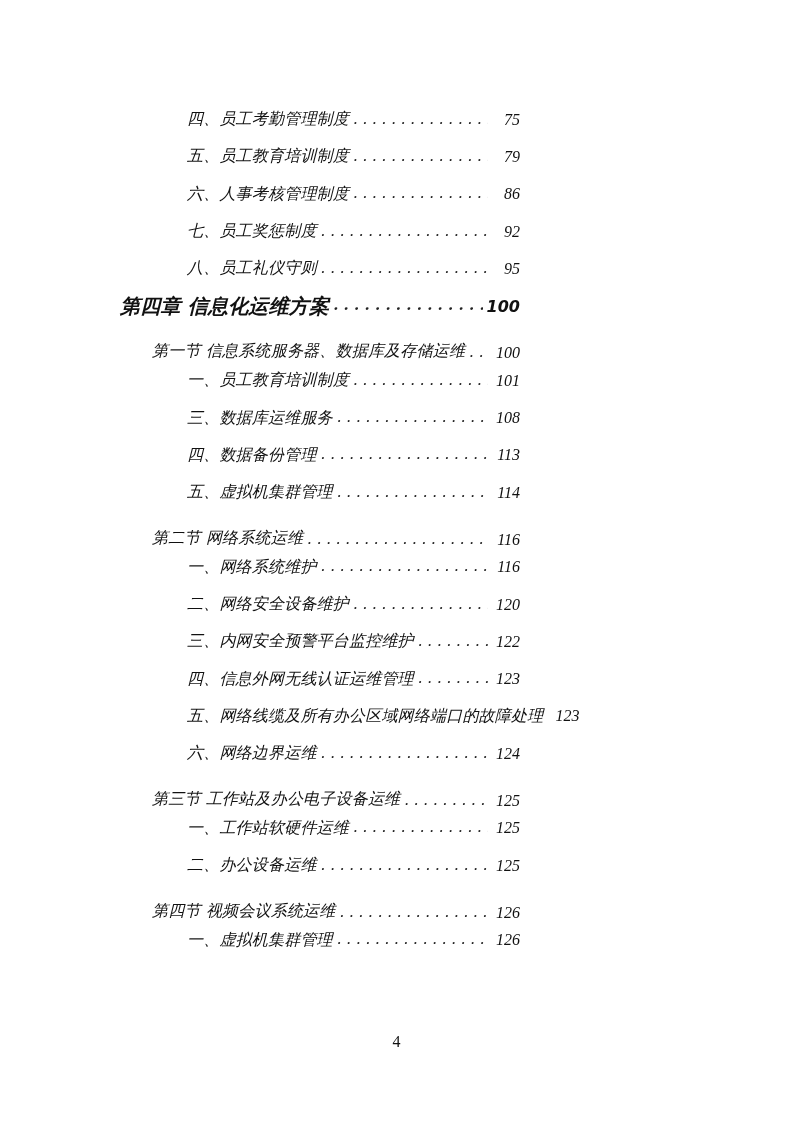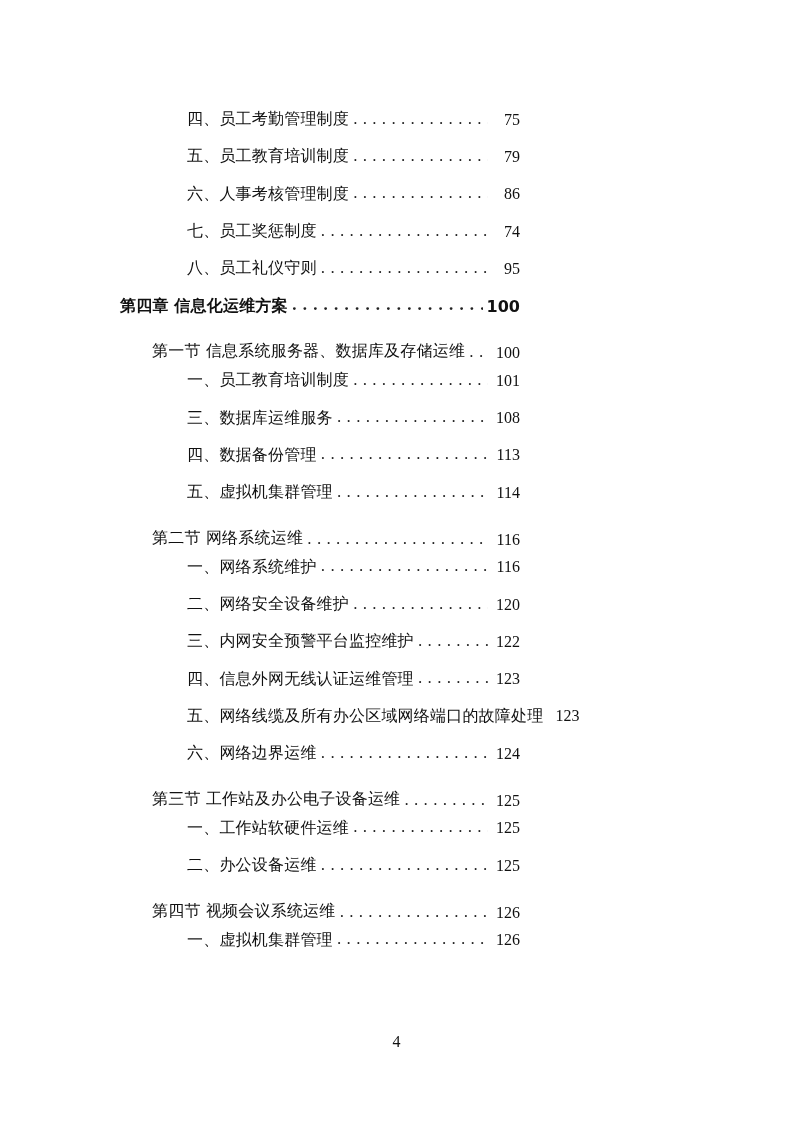--- a/index.html
+++ b/index.html
@@ -1,32 +1,32 @@
 <!DOCTYPE html>
 <html><head>
 <meta charset="utf-8">
 <style>
   html, body { margin: 0; padding: 0; background: #ffffff; }
   body { width: 793px; height: 1122px; position: relative; overflow: hidden;
          font-family: "DejaVu Serif", "Liberation Serif", serif; color: #111; }
-  .toc { position: absolute; left: 0; top: 101px; width: 640px; }
+  .toc { position: absolute; left: 0; top: 101px; width: 640px; font-style: italic; }
   .row { position: relative; height: 37.3px; display: flex; align-items: center; }
   .row .inner { position: absolute; right: 120px; display: flex; align-items: center;
                 height: 37.3px; }
   .lvl1 .inner { left: 120px; }
   .lvl2 .inner { left: 152px; align-items: flex-end; }
   .lvl3 .inner { left: 187px; }
   .title { font-size: 16px; white-space: nowrap; letter-spacing: 0.2px; }
   .leader { flex: 1; overflow: hidden; white-space: nowrap; font-size: 15px;
             letter-spacing: 3.2px; margin: 0 4px; color: #222; position: relative; top: -1px; }
   .leader::after { content: ". . . . . . . . . . . . . . . . . . . . . . . . . . . . . . . . . . . . . . . . . . . . . . . . . . . . . . . . . . . . . . . . . . . . . . . . . . . . . . . . . . . . . . . . . . . . . . ."; letter-spacing: 0; }
   .page { font-size: 16px; white-space: nowrap; text-align: right; min-width: 28px;
           font-family: "Liberation Serif", "DejaVu Serif", serif; }
   .lvl1 .title, .lvl1 .page { font-weight: bold; font-family: "DejaVu Sans", "Liberation Sans", sans-serif; }
-  .lvl1 .title { font-size: 16px; }
+  .lvl1 .title { font-size: 20px; }
   .lvl1 .page { font-size: 16px; }
   .lvl1 .leader { font-weight: bold; }
   .footer { position: absolute; top: 1033px; left: 0; width: 793px; text-align: center;
             font-size: 16px; font-family: "Liberation Serif", "DejaVu Serif", serif; }
 </style>
 </head>
 <body>
 
 <div class="toc">
   <div class="row lvl3">
@@ -47,21 +47,21 @@
       <div class="inner">
         <span class="title">六、人事考核管理制度</span>
         <span class="leader"></span>
         <span class="page">86</span>
       </div>
     </div>
   <div class="row lvl3">
       <div class="inner">
         <span class="title">七、员工奖惩制度</span>
         <span class="leader"></span>
-        <span class="page">74</span>
+        <span class="page">92</span>
       </div>
     </div>
   <div class="row lvl3">
       <div class="inner">
         <span class="title">八、员工礼仪守则</span>
         <span class="leader"></span>
         <span class="page">95</span>
       </div>
     </div>
   <div class="row lvl1">

